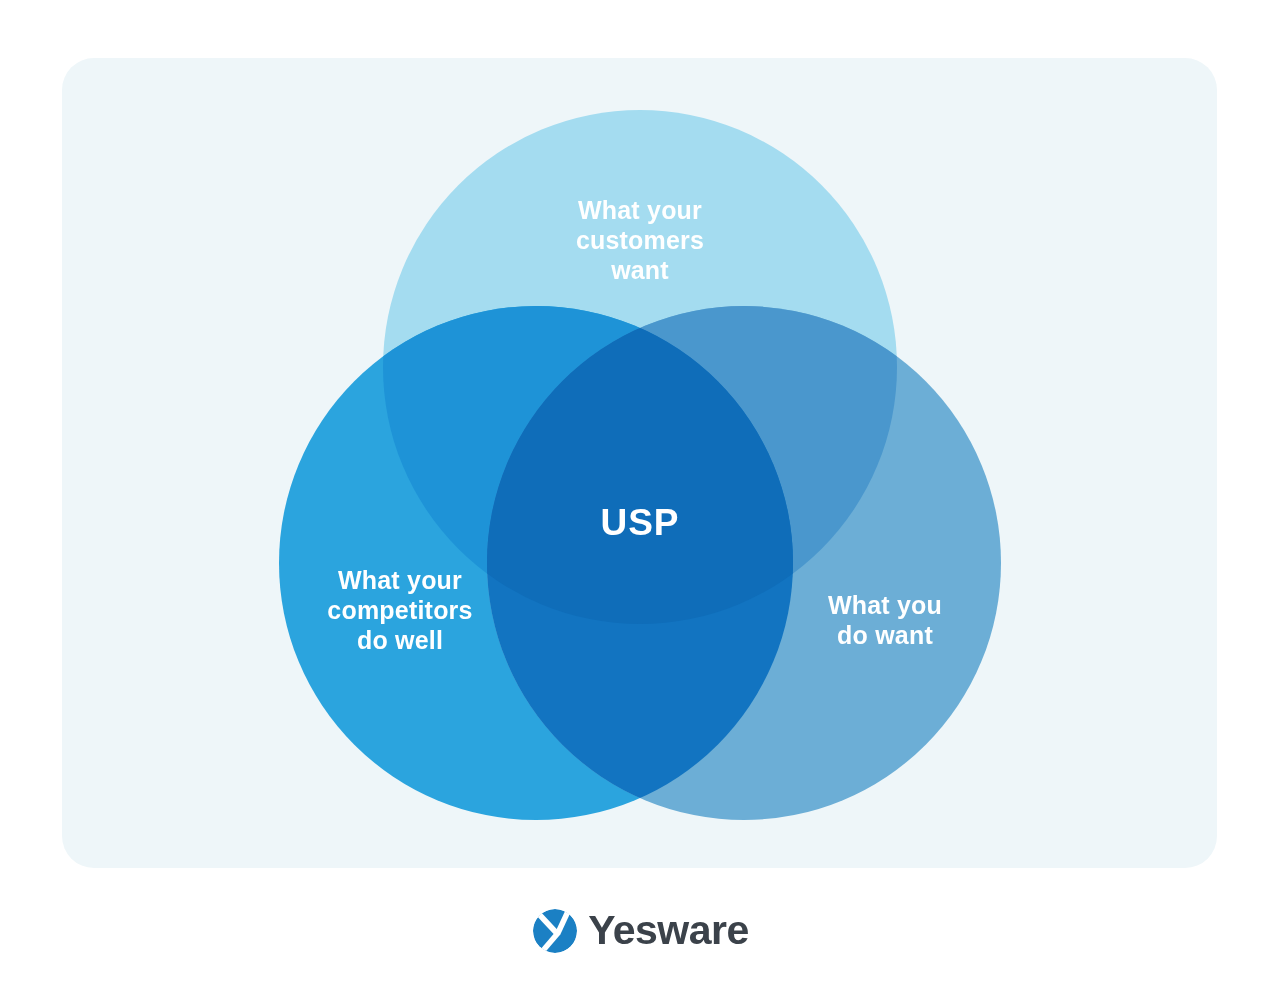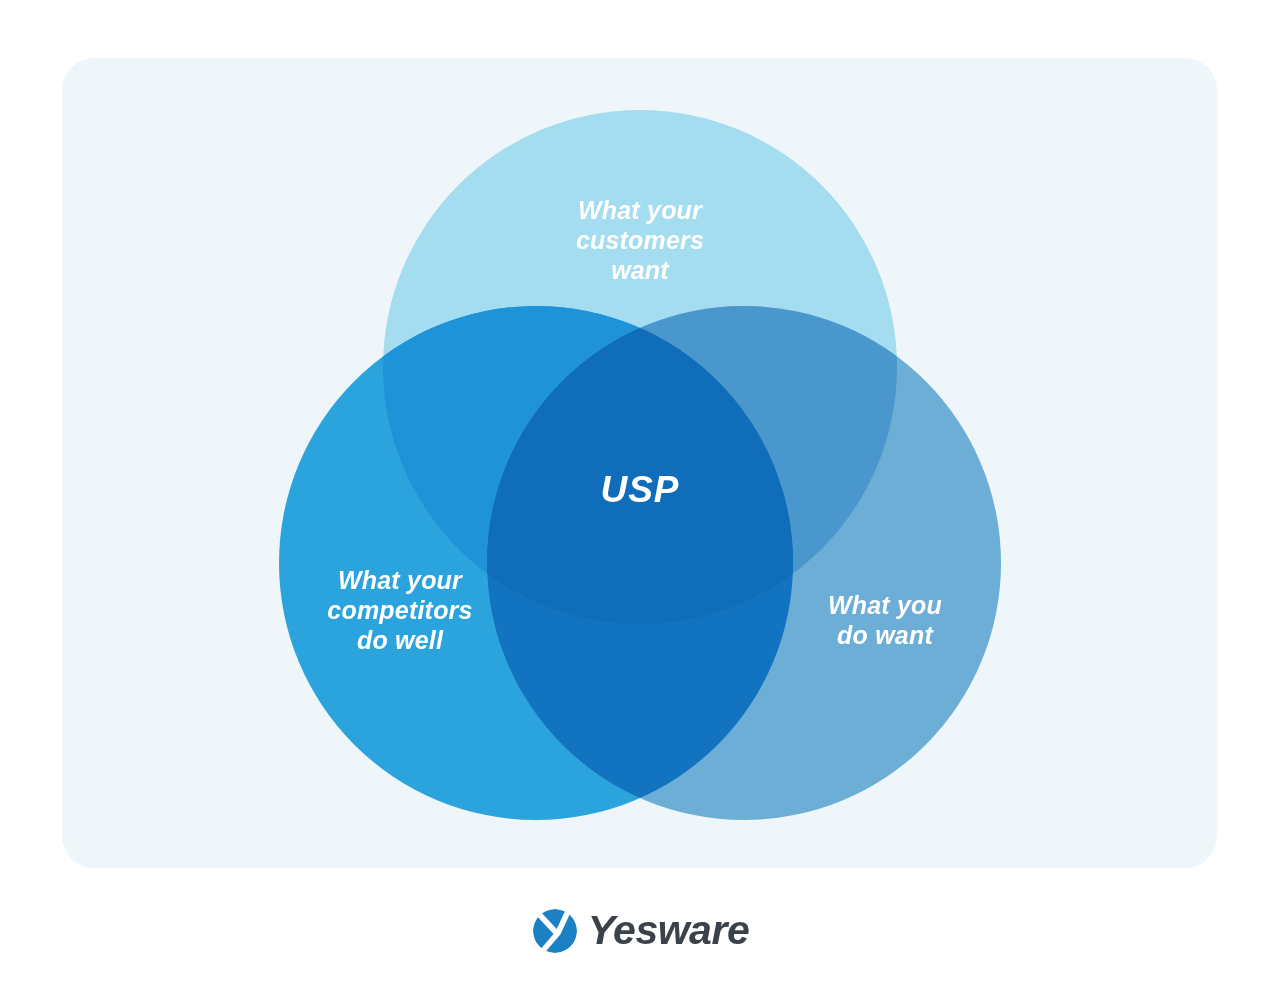--- a/index.html
+++ b/index.html
@@ -8,21 +8,20 @@
     width: 1280px;
     height: 998px;
     background: #ffffff;
     font-family: "Liberation Sans", sans-serif;
     overflow: hidden;
   }
   .stage {
     position: relative;
     width: 1228px;
     height: 998px;
-    font-style: italic;
   }
   .venn-svg {
     position: absolute;
     left: 62px;
     top: 58px;
     width: 1155px;
     height: 810px;
     display: block;
   }
   .label {
@@ -35,21 +34,21 @@
     text-align: center;
     white-space: pre-line;
     letter-spacing: 0.2px;
   }
   .label-usp {
     font-size: 37px;
     line-height: 40px;
     letter-spacing: 1px;
   }
   .label-customers { left: 640px; top: 240px; }
-  .label-usp        { left: 640px; top: 490px; }
+  .label-usp        { left: 640px; top: 523px; }
   .label-competitors{ left: 400px; top: 610px; }
   .label-you        { left: 885px; top: 620px; }
   .footer {
     position: absolute;
     left: 0;
     top: 901px;
     width: 1280px;
     height: 58px;
     display: flex;
     align-items: center;

